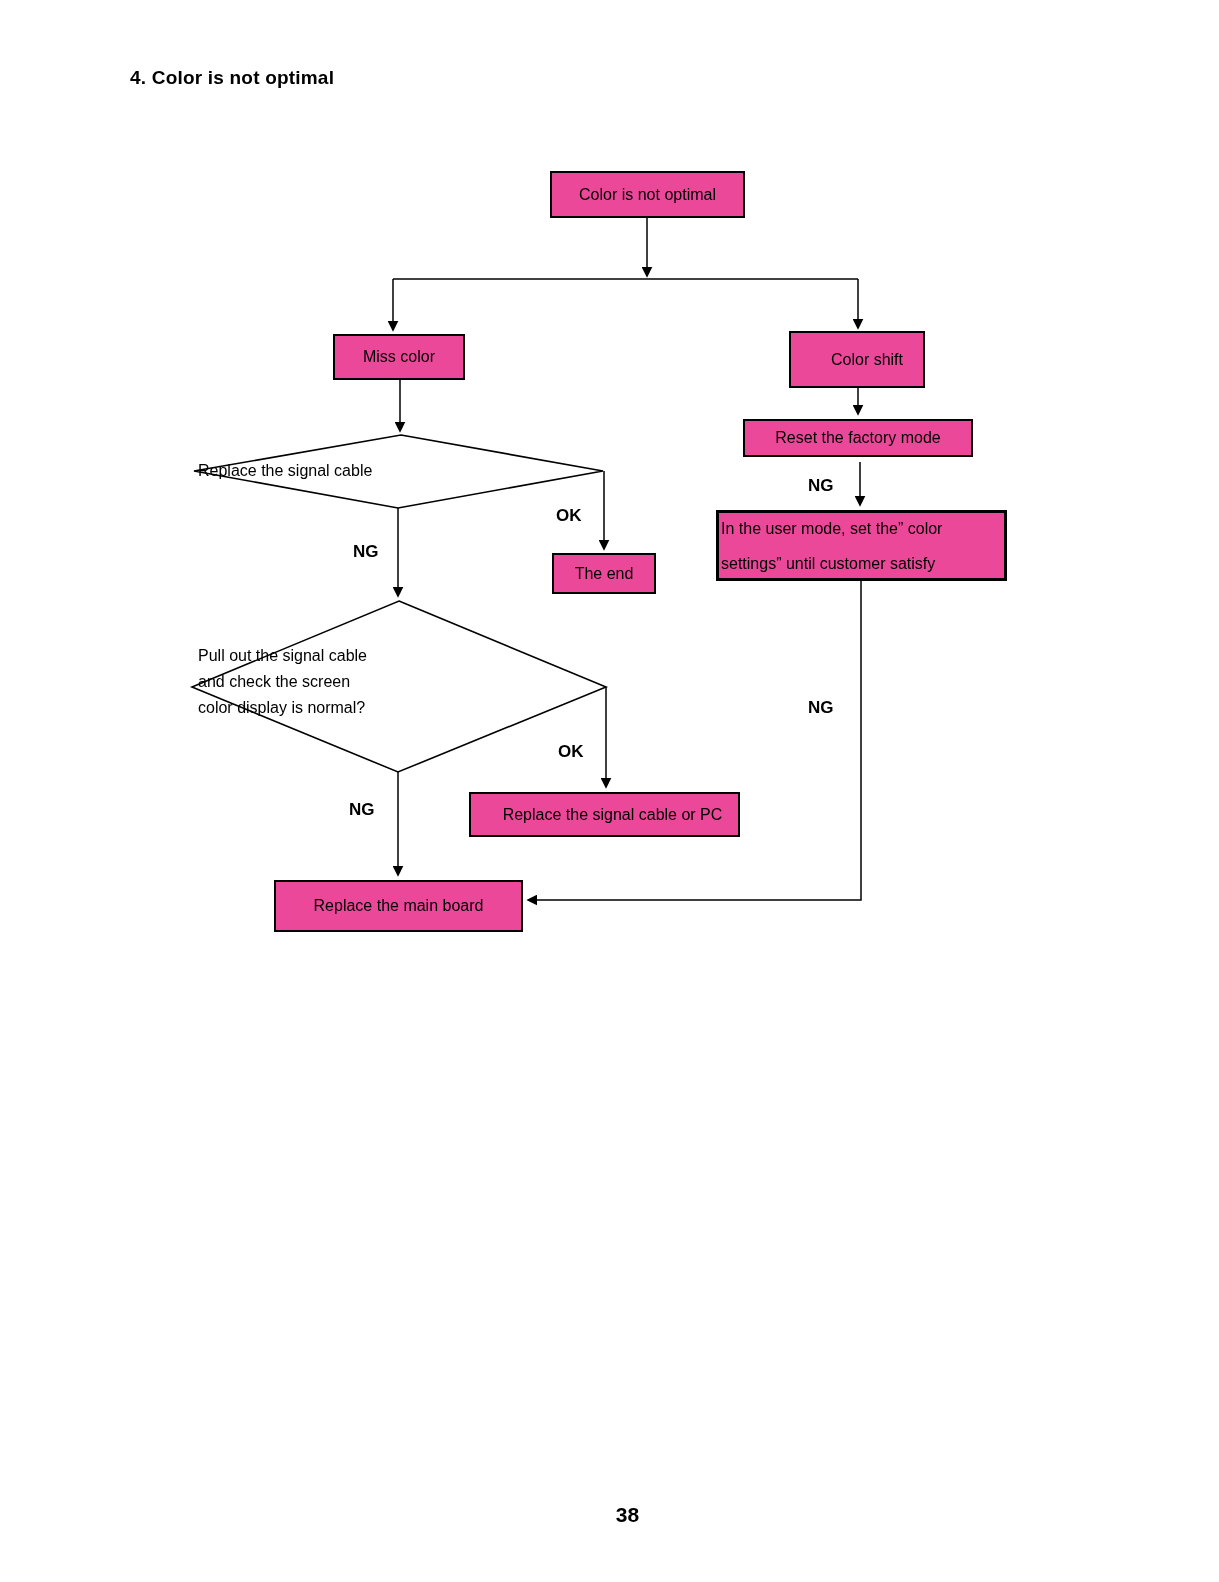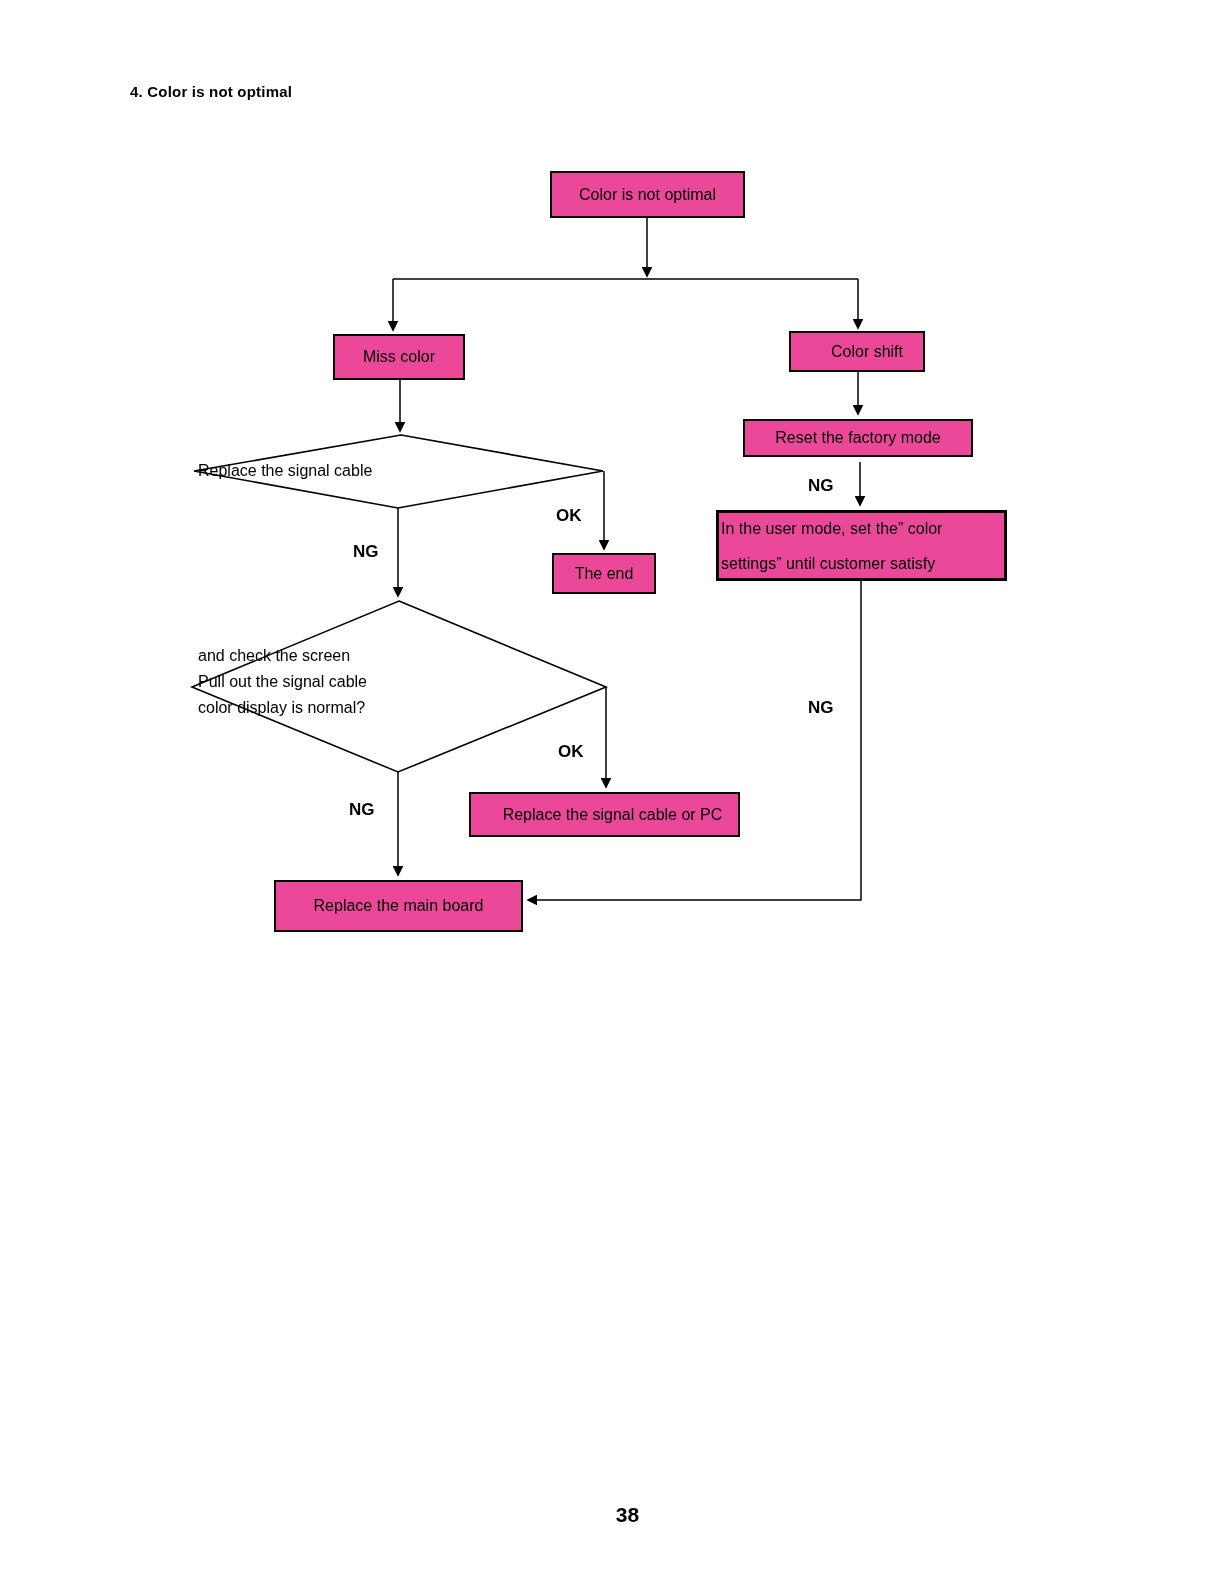--- a/index.html
+++ b/index.html
@@ -8,22 +8,22 @@
     width: 1219px;
     height: 1582px;
     background: #ffffff;
     font-family: "Liberation Sans", "DejaVu Sans", sans-serif;
     color: #000000;
     overflow: hidden;
   }
   .doc-title {
     position: absolute;
     left: 130px;
-    top: 83px;
-    font-size: 15px;
+    top: 67px;
+    font-size: 19px;
     font-weight: bold;
     letter-spacing: 0.2px;
     white-space: nowrap;
   }
   svg.connectors { position: absolute; left: 0; top: 0; }
   .box {
     position: absolute;
     box-sizing: border-box;
     border: 2px solid #000000;
     background: #ec4899;
@@ -99,29 +99,29 @@
     <g stroke="#000000" stroke-width="1.6" fill="#ffffff">
       <polygon points="401,435 603,471 398,508 194,471"></polygon>
       <polygon points="399,601 606,687 398,772 192,687"></polygon>
     </g>
   </svg>
 
   <div class="box" style="left:550px; top:171px; width:195px; height:47px;">Color is not optimal</div>
 
   <div class="box" style="left:333px; top:334px; width:132px; height:46px;">Miss color</div>
 
-  <div class="box" style="left:789px; top:331px; width:136px; height:41px;padding-left:20px;">Color shift</div>
+  <div class="box" style="left:789px; top:331px; width:136px; height:57px;padding-left:20px;">Color shift</div>
 
   <div class="dtext" style="left:198px; top:458px; width:400px;">Replace the signal cable</div>
 
   <div class="box" style="left:552px; top:553px; width:104px; height:41px;">The end</div>
 
   <div class="dtext" style="left:198px; top:643px; width:400px;">
+    <div>Pull out the signal cable</div>
     <div>and check the screen</div>
-    <div>Pull out the signal cable</div>
     <div>color display is normal?</div>
   </div>
 
   <div class="box" style="left:469px; top:792px; width:271px; height:45px;padding-left:16px;">Replace the signal cable or PC</div>
 
   <div class="box" style="left:274px; top:880px; width:249px; height:52px;">Replace the main board</div>
 
   <div class="box" style="left:743px; top:419px; width:230px; height:38px;">Reset the factory mode</div>
 
   <div class="box thick left-align" style="left:716px; top:510px; width:291px; height:71px;">

